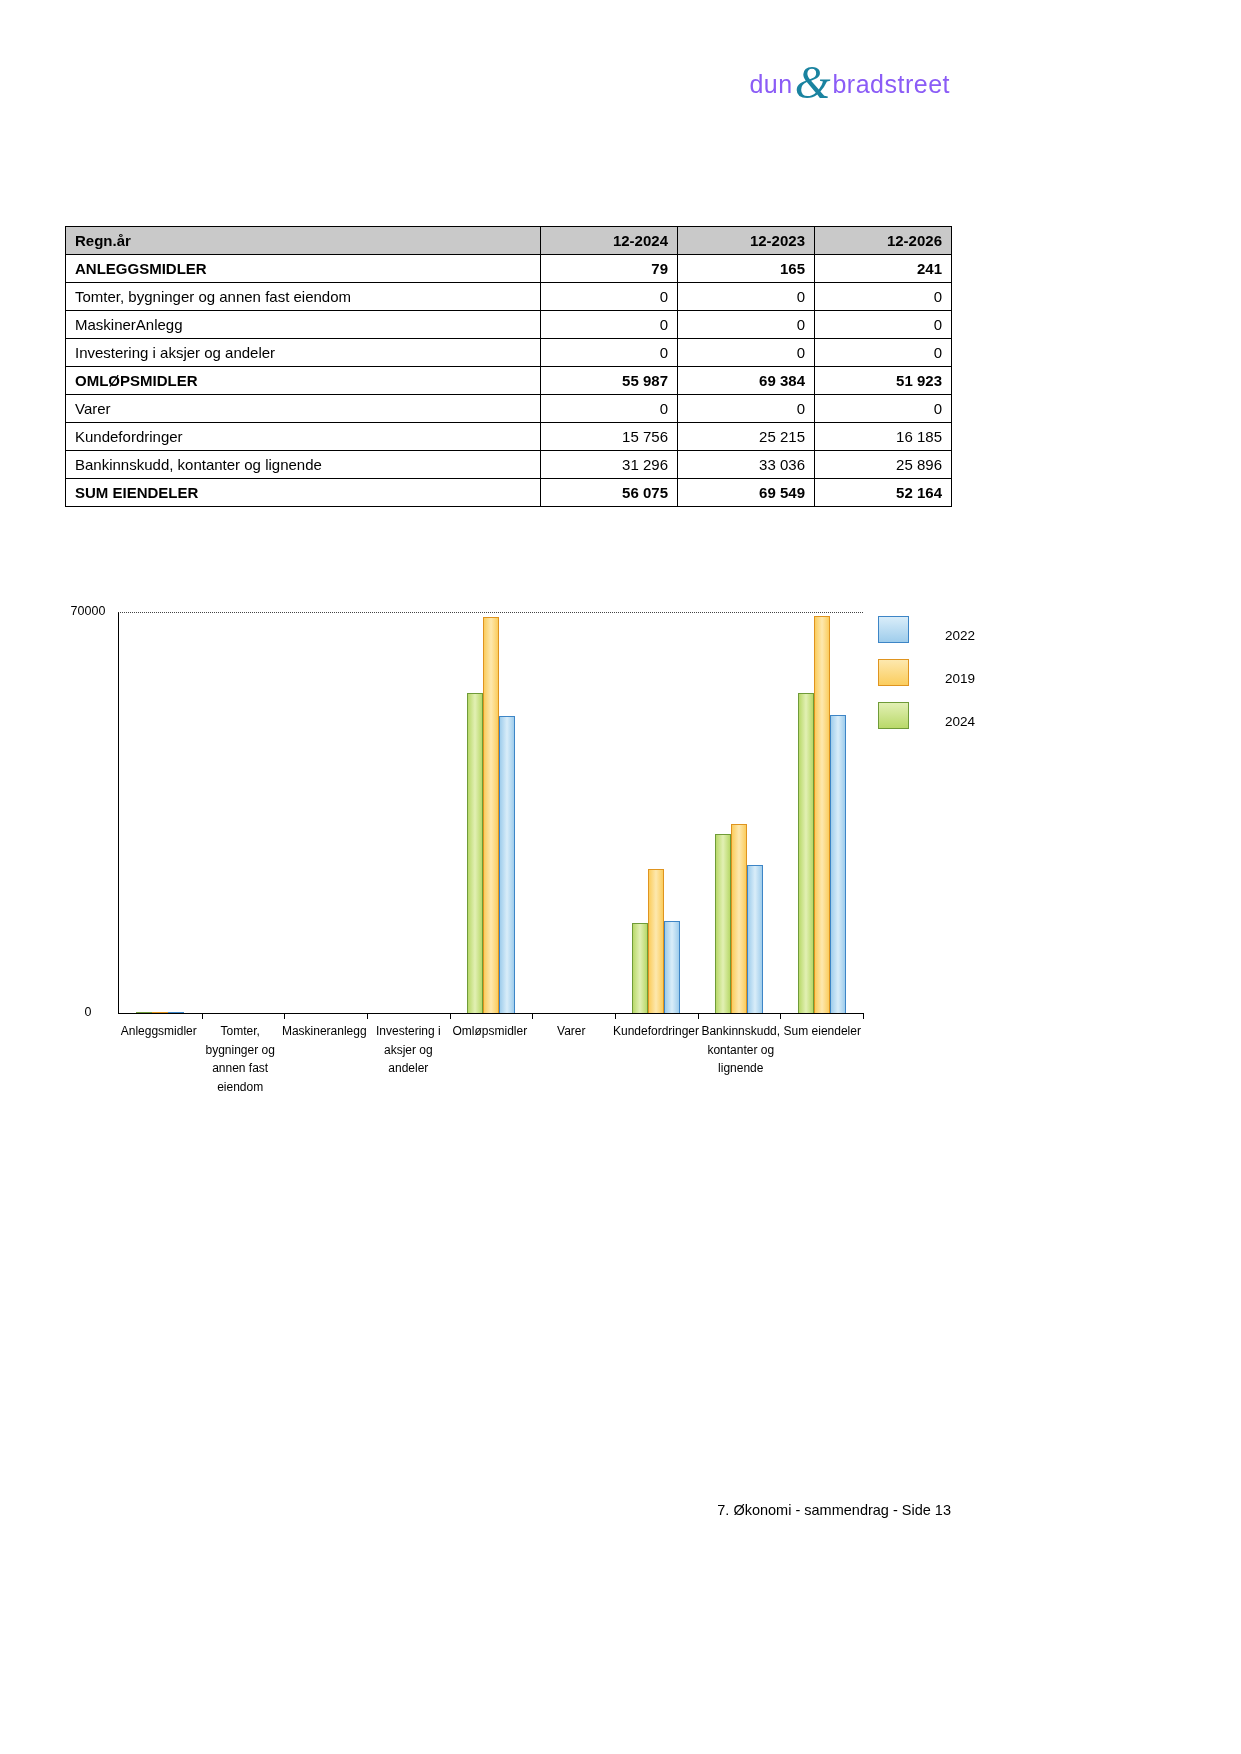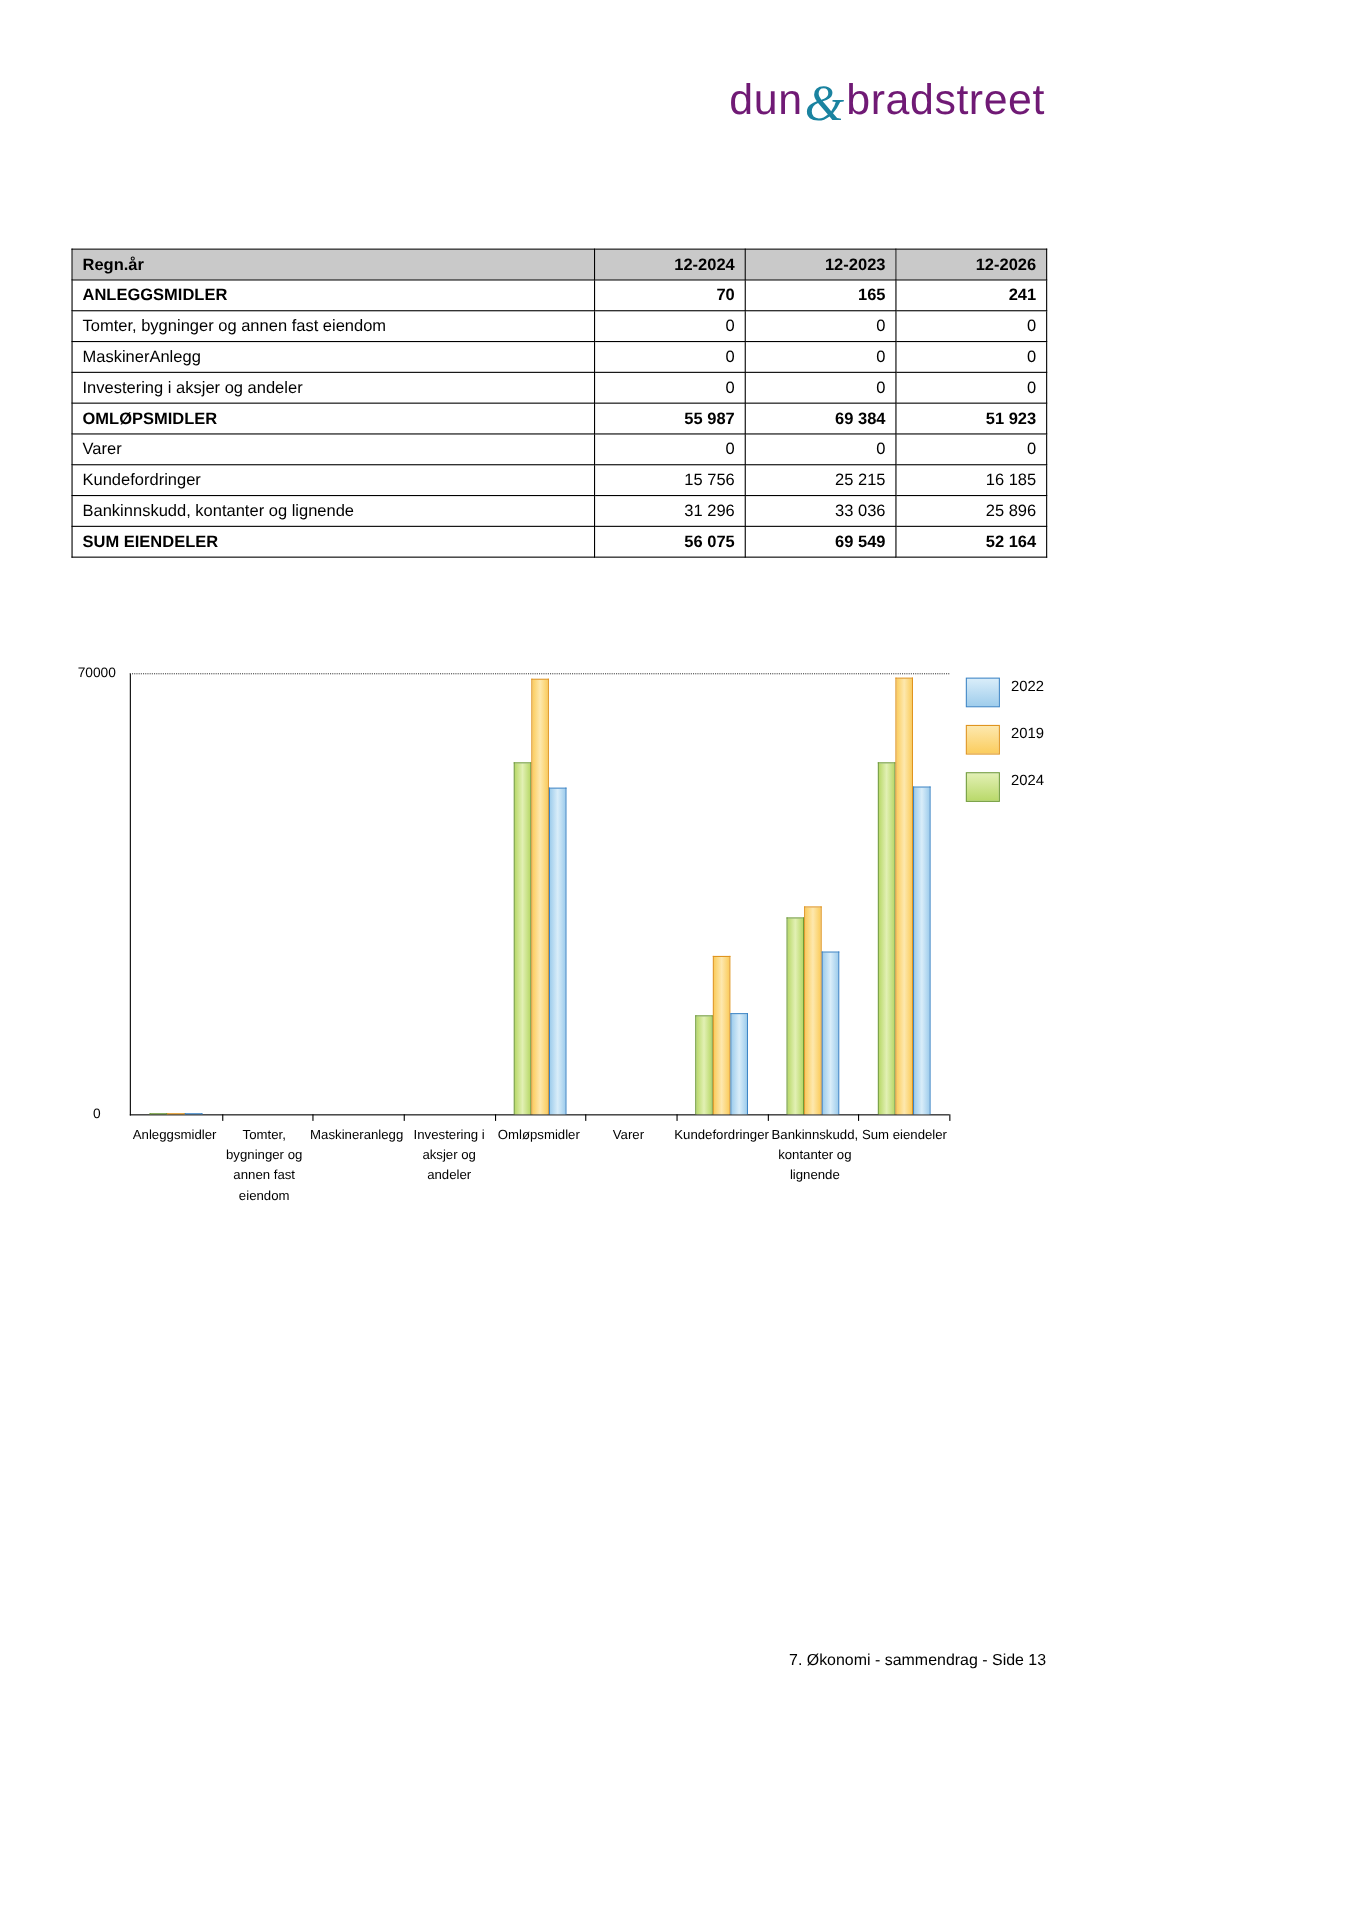--- a/index.html
+++ b/index.html
@@ -3,21 +3,21 @@
 <meta charset="utf-8">
 <style>
   html,body { margin:0; padding:0; background:#fff; }
   .page {
     position:relative; width:1241px; height:1754px; background:#ffffff;
     font-family:"Liberation Sans", sans-serif; color:#000; overflow:hidden;
   }
 
   
   .logo { position:absolute; top:70px; right:291px; display:flex; align-items:baseline; }
-  .logo-word { font-size:39px; color:#701a75; letter-spacing:0.5px; }
+  .logo-word { font-size:25px; color:#8b5cf6; letter-spacing:0.5px; }
   .logo-amp { font-size:46px; color:#1a83a0; margin:0 2px; position:relative; top:5px;
               font-family:"Liberation Serif", serif; font-style:italic; line-height:0; }
 
   
   .heading-row { position:absolute; top:198px; left:65px; width:886px;
                  display:flex; justify-content:space-between; align-items:baseline; }
   .heading { font-size:16px; font-weight:bold; }
   .units { font-size:15px; }
 
   
@@ -38,21 +38,21 @@
           border-left:1px solid #000; border-bottom:1px solid #000; border-top:1px dotted #444;
           display:flex; align-items:flex-end; }
   .bar-group { flex:1; display:flex; justify-content:center; align-items:flex-end;
                position:relative; height:100%; }
   .bar-group::after { content:""; position:absolute; right:-1px; bottom:-6px;
                       width:1px; height:6px; background:#000; }
   .bar { width:16px; border:1px solid; border-bottom:none; box-sizing:border-box; }
   .chart-xlabels { display:flex; width:745px; margin-top:8px; }
   .x-label { flex:1; text-align:center; font-size:12px; line-height:1.55; padding:0 1px; }
   .chart-legend { position:absolute; left:813px; top:4px; }
-  .legend-item { display:flex; align-items:flex-start; margin-bottom:16px; }
+  .legend-item { display:flex; align-items:flex-end; margin-bottom:16px;gap:26px; }
   .legend-box { width:31px; height:27px; border:1px solid; margin-right:10px; box-sizing:border-box; }
   .legend-label { font-size:13.5px; }
 
   
   .footer { position:absolute; top:1502px; left:65px; width:886px; text-align:right; font-size:14.5px; }
 </style>
 </head>
 <body>
 
 <div class="page">
@@ -75,21 +75,21 @@
       <tr>
         <th>Regn.år</th>
         <th class="num">12-2024</th>
         <th class="num">12-2023</th>
         <th class="num">12-2026</th>
       </tr>
     </thead>
     <tbody>
         <tr class="bold-row">
           <td>ANLEGGSMIDLER</td>
-          <td class="num">70</td>
+          <td class="num">79</td>
           <td class="num">165</td>
           <td class="num">241</td>
         </tr>
         <tr>
           <td>Tomter, bygninger og annen fast eiendom</td>
           <td class="num">0</td>
           <td class="num">0</td>
           <td class="num">0</td>
         </tr>
         <tr>

